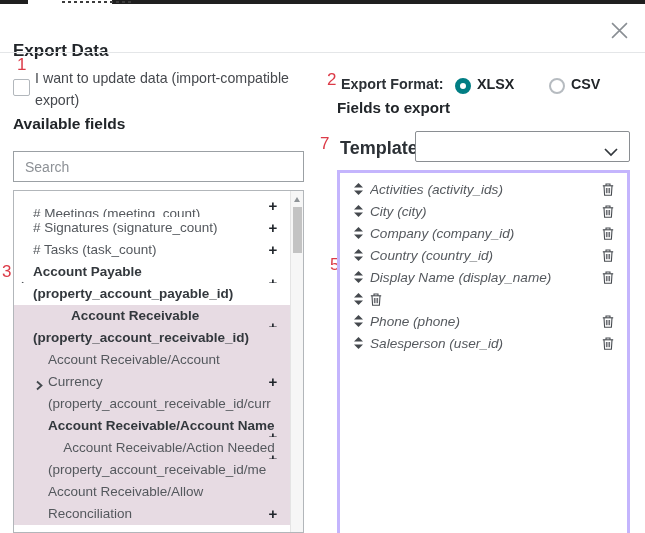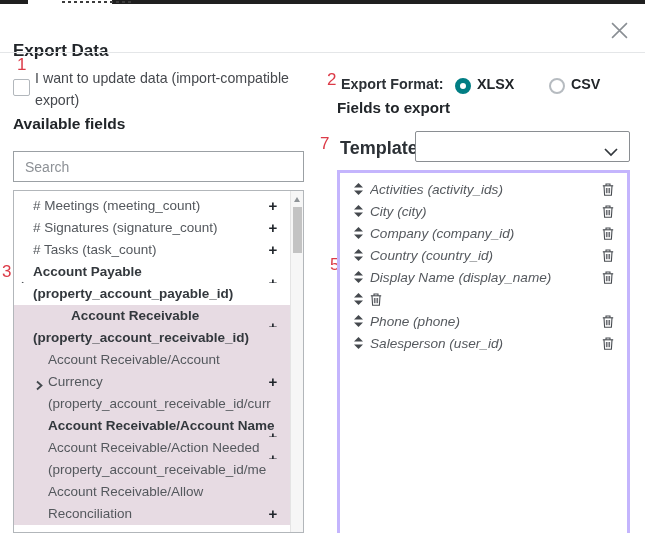--- a/index.html
+++ b/index.html
@@ -258,21 +258,21 @@
           <path d="M4.4 5v5.2M6 5v5.2M7.6 5v5.2" stroke-width="0.9"></path>
         </svg>
       </span>
     </div>
   </div>
 
 <div class="abs left-list">
   <div class="ll-content">
     <div id="ll-white">
         <div class="line">
-          <span class="txt" style="padding-left: 19px;"># Meetings (meeting_count)</span>
+          <span class="txt" style="padding-left: 19px; margin-top: 8px;"># Meetings (meeting_count)</span>
           <span class="plus" style="top: 0px;">+</span>
         </div>
         <div class="line">
           <span class="txt" style="padding-left: 19px;"># Signatures (signature_count)</span>
           <span class="plus" style="top: 0px;">+</span>
         </div>
         <div class="line">
           <span class="txt" style="padding-left: 19px;"># Tasks (task_count)</span>
           <span class="plus" style="top: 0px;">+</span>
         </div>
@@ -309,21 +309,21 @@
           <span class="plus" style="top: 0px;">+</span>
         </div>
         <div class="line">
           <span class="txt" style="padding-left: 34px;">(property_account_receivable_id/curr</span>
         </div>
         <div class="line b">
           <span class="txt" style="padding-left: 34px;">Account Receivable/Account Name</span>
           <span class="plus" style="top: 11px;">+</span>
         </div>
         <div class="line">
-          <span class="txt" style="padding-left: 34px;">Account Receivable/Action Needed</span>
+          <span class="txt" style="padding-left: 34px; text-align: center;">Account Receivable/Action Needed</span>
           <span class="plus" style="top: 11px;">+</span>
         </div>
         <div class="line">
           <span class="txt" style="padding-left: 34px;">(property_account_receivable_id/me</span>
         </div>
         <div class="line">
           <span class="txt" style="padding-left: 34px;">Account Receivable/Allow</span>
         </div>
         <div class="line">
           <span class="txt" style="padding-left: 34px;">Reconciliation</span>

